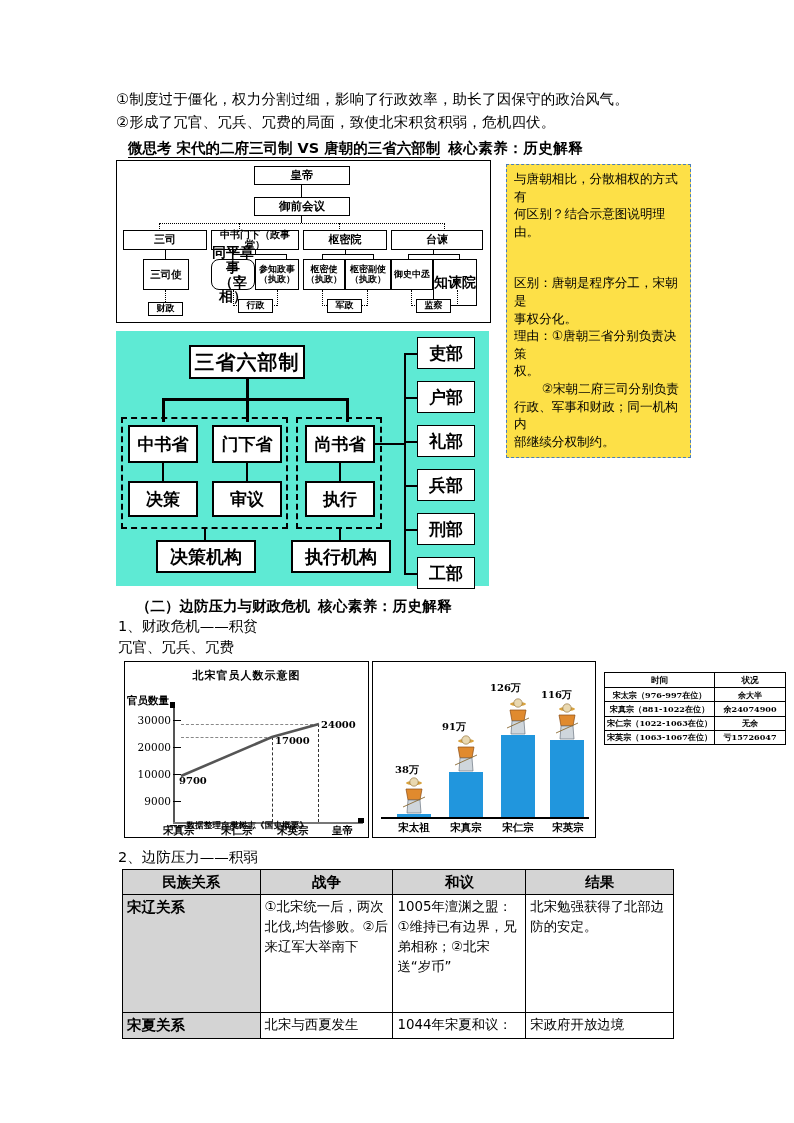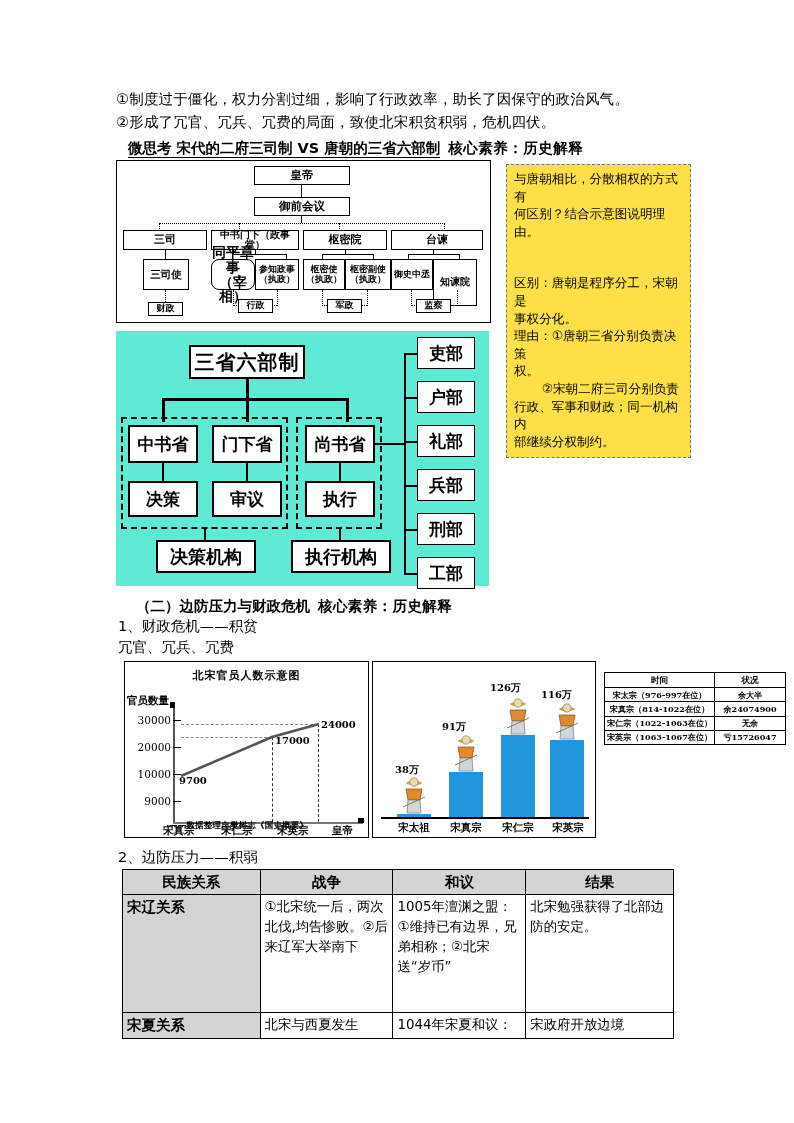--- a/index.html
+++ b/index.html
@@ -140,21 +140,21 @@
     <div class="bx" style="left:26px;top:98px;width:46px;height:31px;font-size:10.5px;">三司使</div>
     <div class="bx" style="left:94px;top:98px;width:44px;height:31px;font-size:14px;white-space:pre-line;border-radius:8px;">同平章事
 （宰相）</div>
     <div class="bx" style="left:138px;top:98px;width:44px;height:31px;font-size:9px;white-space:pre-line;">参知政事
 （执政）</div>
     <div class="bx" style="left:186px;top:98px;width:42px;height:31px;font-size:9px;white-space:pre-line;">枢密使
 （执政）</div>
     <div class="bx" style="left:228px;top:98px;width:46px;height:31px;font-size:9px;white-space:pre-line;">枢密副使
 （执政）</div>
     <div class="bx" style="left:274px;top:98px;width:42px;height:31px;font-size:9px;">御史中丞</div>
-    <div class="bx" style="left:316px;top:98px;width:44px;height:47px;font-size:10px;">知谏院</div>
+    <div class="bx" style="left:316px;top:98px;width:44px;height:47px;font-size:14px;">知谏院</div>
 
     <div class="dlnv" style="left:48px;top:129px;height:12px;"></div>
     <div class="dlnv" style="left:116px;top:129px;height:16px;"></div>
     <div class="dlnv" style="left:160px;top:129px;height:16px;"></div>
     <div class="dln" style="left:116px;top:144px;width:44px;"></div>
     <div class="dlnv" style="left:205px;top:129px;height:16px;"></div>
     <div class="dlnv" style="left:250px;top:129px;height:16px;"></div>
     <div class="dln" style="left:205px;top:144px;width:45px;"></div>
     <div class="dlnv" style="left:294px;top:129px;height:16px;"></div>
     <div class="dlnv" style="left:340px;top:129px;height:16px;"></div>
@@ -324,21 +324,21 @@
     <tbody>
         <tr>
       <td class="h c1">时间</td>
       <td class="h">状况</td>
     </tr>
     <tr>
       <td>宋太宗（976-997在位）</td>
       <td>余大半</td>
     </tr>
     <tr>
-      <td>宋真宗（814-1022在位）</td>
+      <td>宋真宗（881-1022在位）</td>
       <td>余24074900</td>
     </tr>
     <tr>
       <td>宋仁宗（1022-1063在位）</td>
       <td>无余</td>
     </tr>
     <tr>
       <td>宋英宗（1063-1067在位）</td>
       <td>亏15726047</td>
     </tr>

